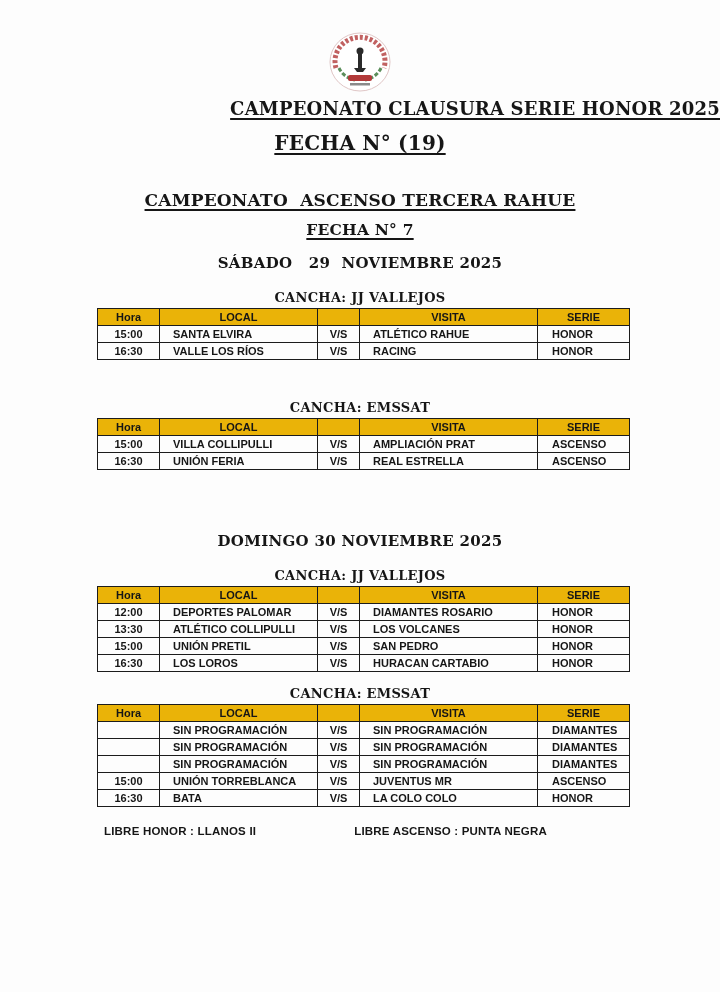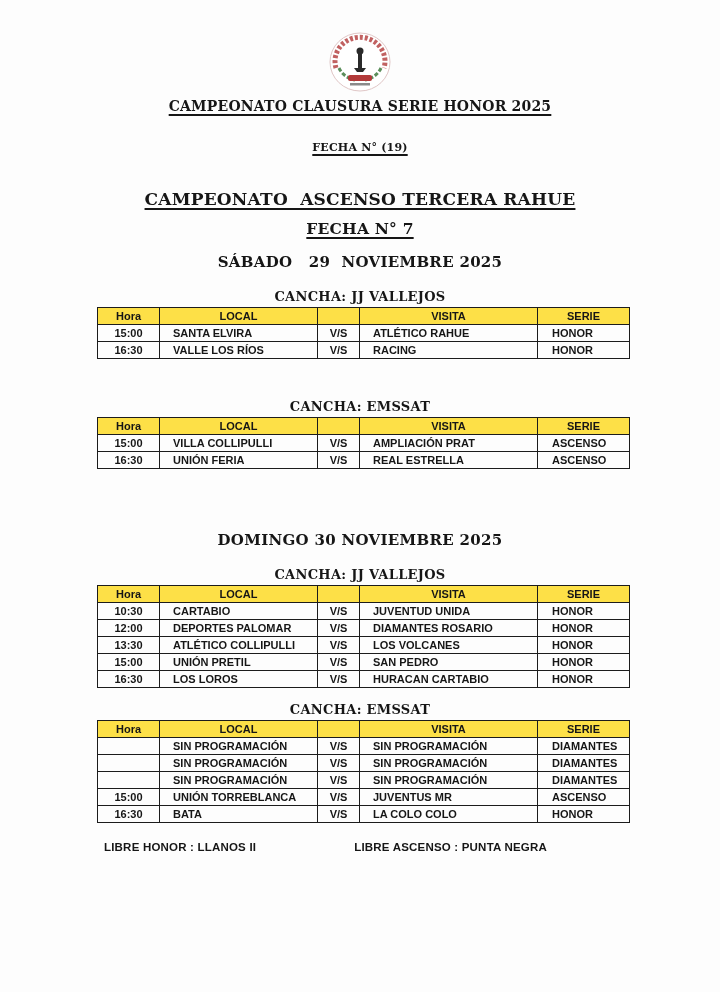--- a/index.html
+++ b/index.html
@@ -7,22 +7,22 @@
     width:720px;height:992px;margin:0 auto;background:#fdfdfd;
     color:#161616;font-family:"Liberation Sans",sans-serif;
     overflow:hidden;position:relative;
   }
   .logo-wrap{display:flex;justify-content:center;padding-top:30px;}
   .heading{
     text-align:center;font-family:"DejaVu Serif",serif;font-weight:bold;
     white-space:pre;letter-spacing:.2px;
   }
   .underlined{text-decoration:underline;text-underline-offset:3px;text-decoration-thickness:2px;}
-  .title1{font-size:14px;margin-top:4px;}
-  .title2{font-size:11px;margin-top:27px;}
+  .title1{font-size:18px;margin-top:4px;text-align:right;}
+  .title2{font-size:20px;margin-top:12px;}
   .title3{font-size:17px;margin-top:35px;}
   .title4{font-size:15.5px;margin-top:10px;}
   .date{
     text-align:center;font-family:"DejaVu Serif",serif;font-weight:bold;
     font-size:15px;white-space:pre;letter-spacing:.3px;
   }
   #sections section:nth-of-type(1) .date{margin-top:15px;}
   #sections section:nth-of-type(2) .date{margin-top:62px;}
   .cancha{
     text-align:center;font-family:"DejaVu Serif",serif;font-weight:bold;
@@ -32,21 +32,21 @@
   #sections section:nth-of-type(2) .venue + .venue .cancha{margin-top:14px;}
   table.match-table{
     border-collapse:collapse;table-layout:fixed;
     margin-left:97px;width:532px;
   }
   .match-table th,.match-table td{
     border:1.8px solid #1c1c1c;height:14px;line-height:14px;
     font-size:11px;font-weight:bold;padding:1px 2px;overflow:hidden;
     font-family:"Liberation Sans",sans-serif;
   }
-  .match-table th{background:#fde047;text-align:center;}
+  .match-table th{background:#eab308;text-align:center;}
   .col-hora{width:62px;}
   .col-local{width:158px;}
   .col-vs{width:42px;}
   .col-visita{width:178px;}
   .col-serie{width:92px;}
   td.c-hora{text-align:center;}
   td.c-local{text-align:left;padding-left:13px;margin-top:36px;}
   td.c-vs{text-align:center;}
   td.c-visita{text-align:left;padding-left:13px;}
   td.c-serie{text-align:left;padding-left:14px;}
@@ -174,27 +174,20 @@
               <tr>
                 <th class="c-hora">Hora</th>
                 <th class="c-local">LOCAL</th>
                 <th class="c-vs"></th>
                 <th class="c-visita">VISITA</th>
                 <th class="c-serie">SERIE</th>
               </tr>
             </thead>
             <tbody>
               <tr>
-                <td class="c-hora">10:30</td>
-                <td class="c-local">CARTABIO</td>
-                <td class="c-vs">V/S</td>
-                <td class="c-visita">JUVENTUD UNIDA</td>
-                <td class="c-serie">HONOR</td>
-              </tr>
-              <tr>
                 <td class="c-hora">12:00</td>
                 <td class="c-local">DEPORTES PALOMAR</td>
                 <td class="c-vs">V/S</td>
                 <td class="c-visita">DIAMANTES ROSARIO</td>
                 <td class="c-serie">HONOR</td>
               </tr>
               <tr>
                 <td class="c-hora">13:30</td>
                 <td class="c-local">ATLÉTICO COLLIPULLI</td>
                 <td class="c-vs">V/S</td>

